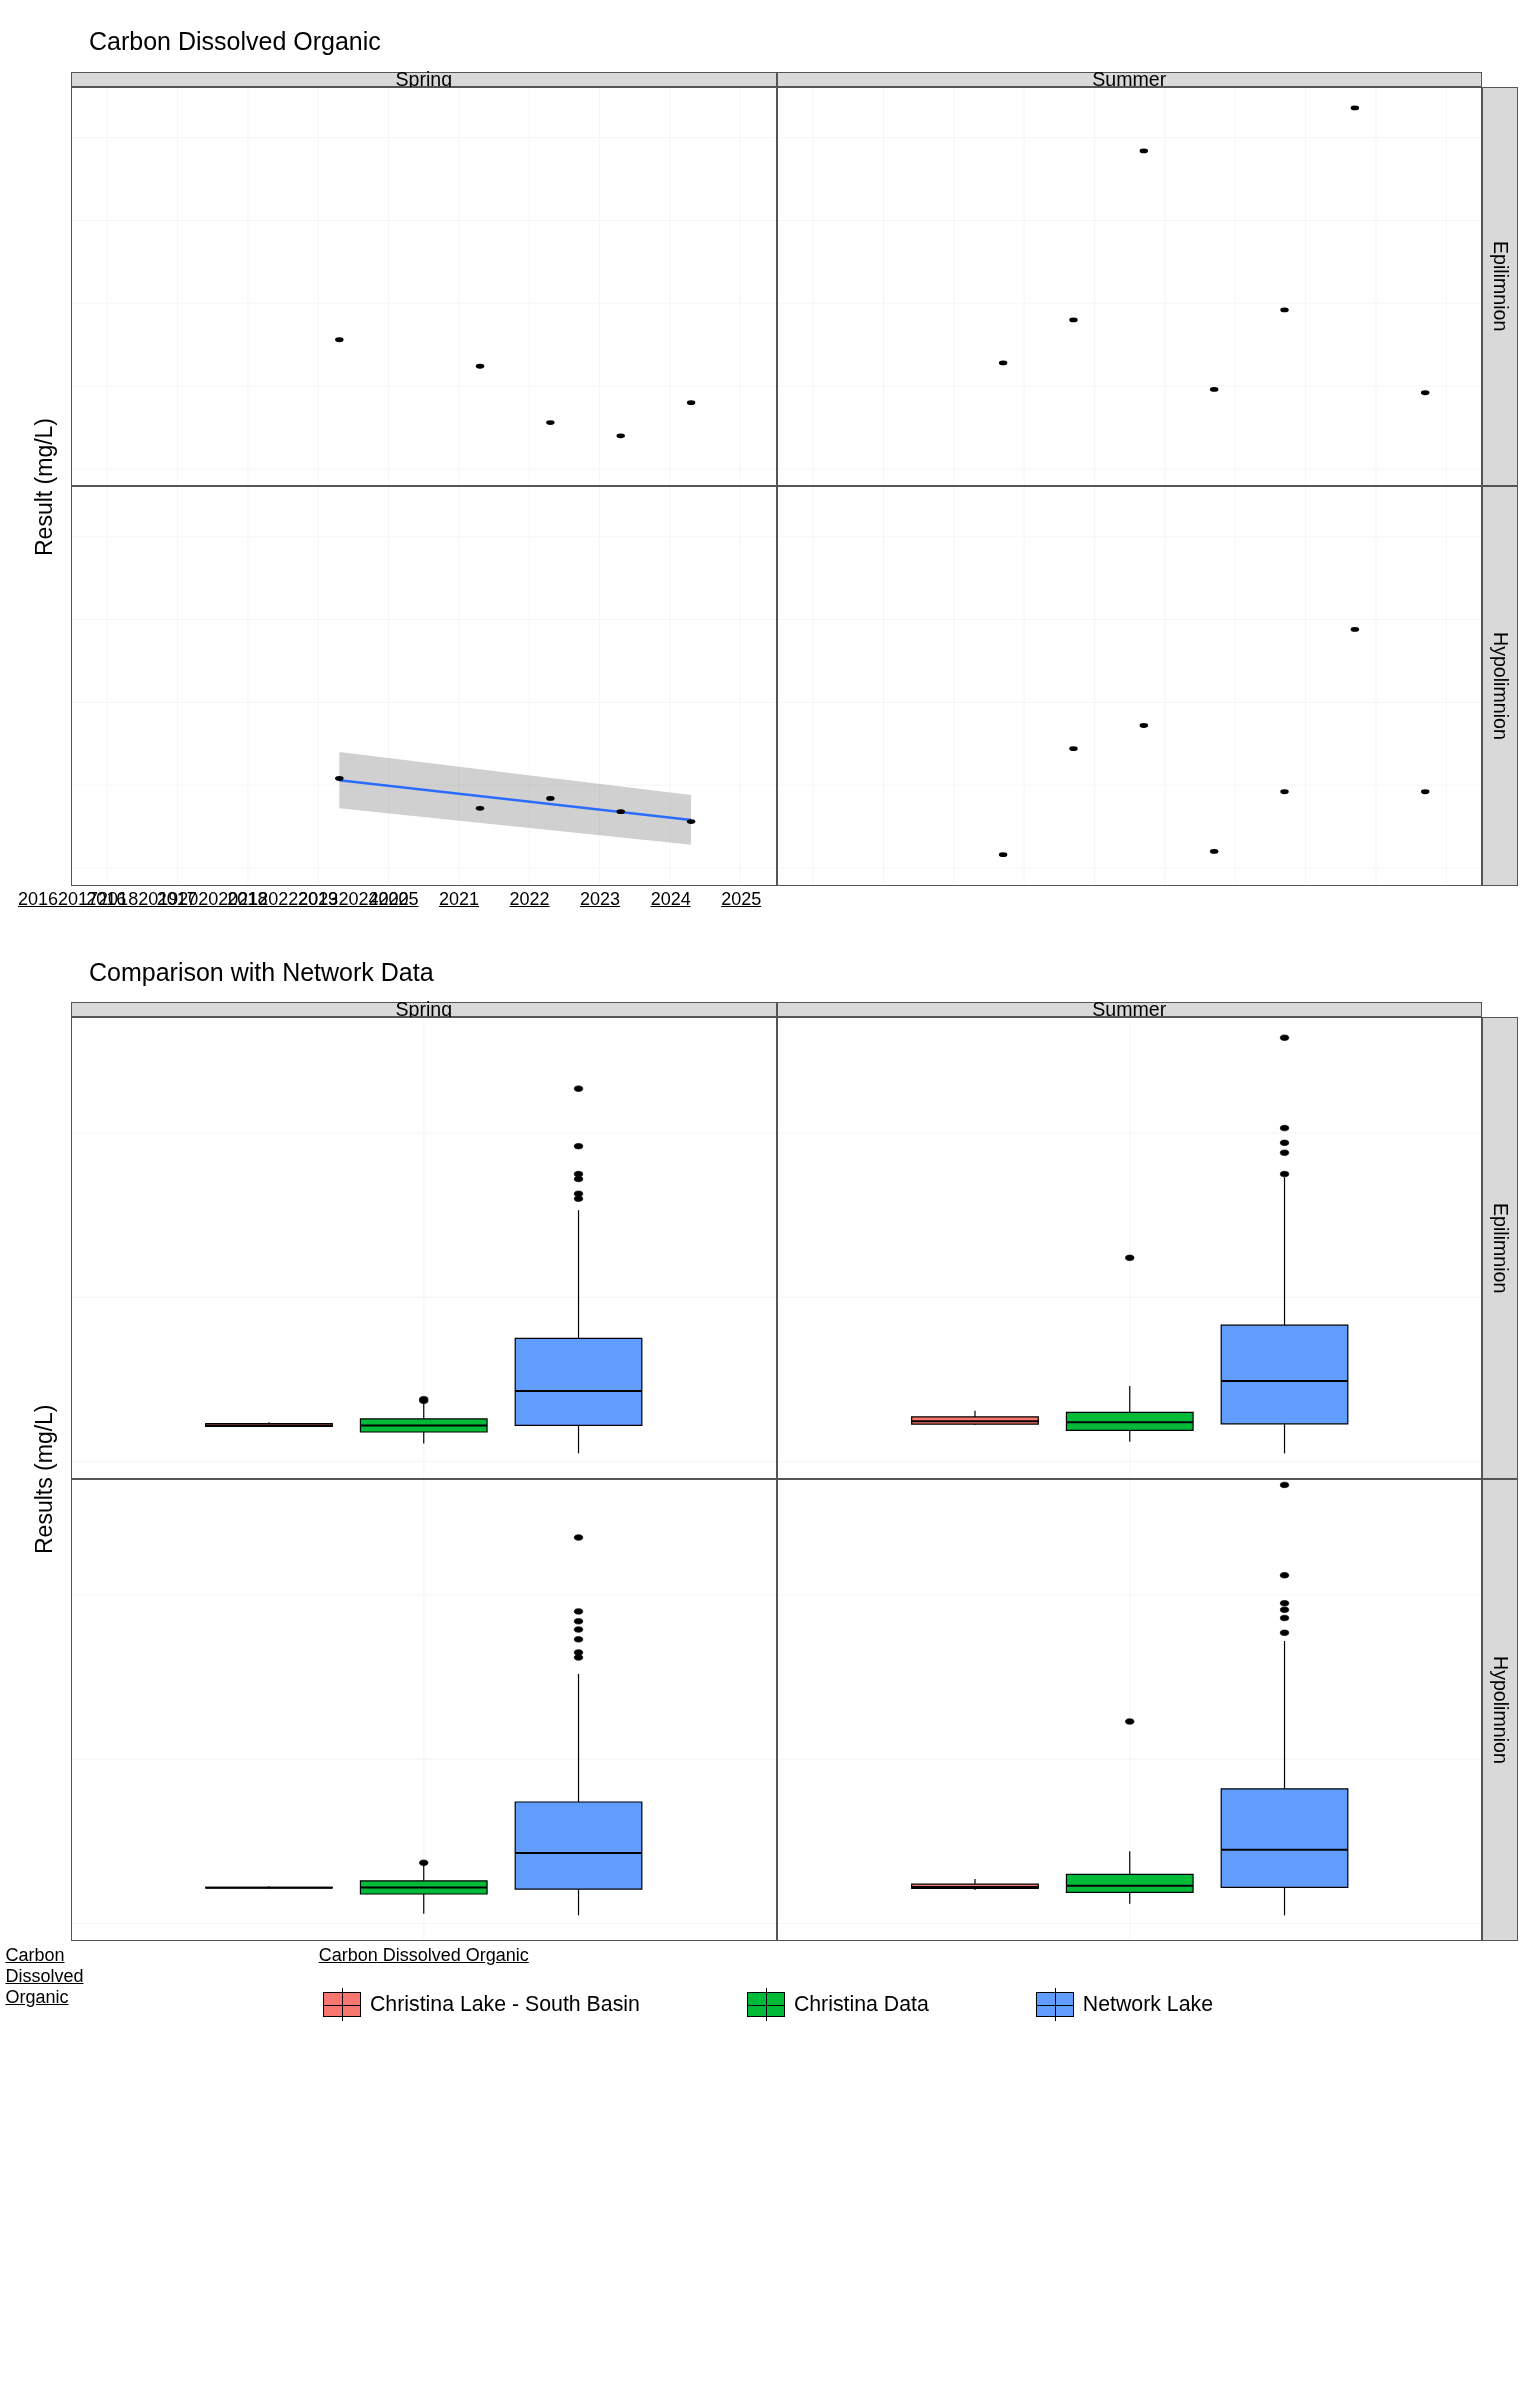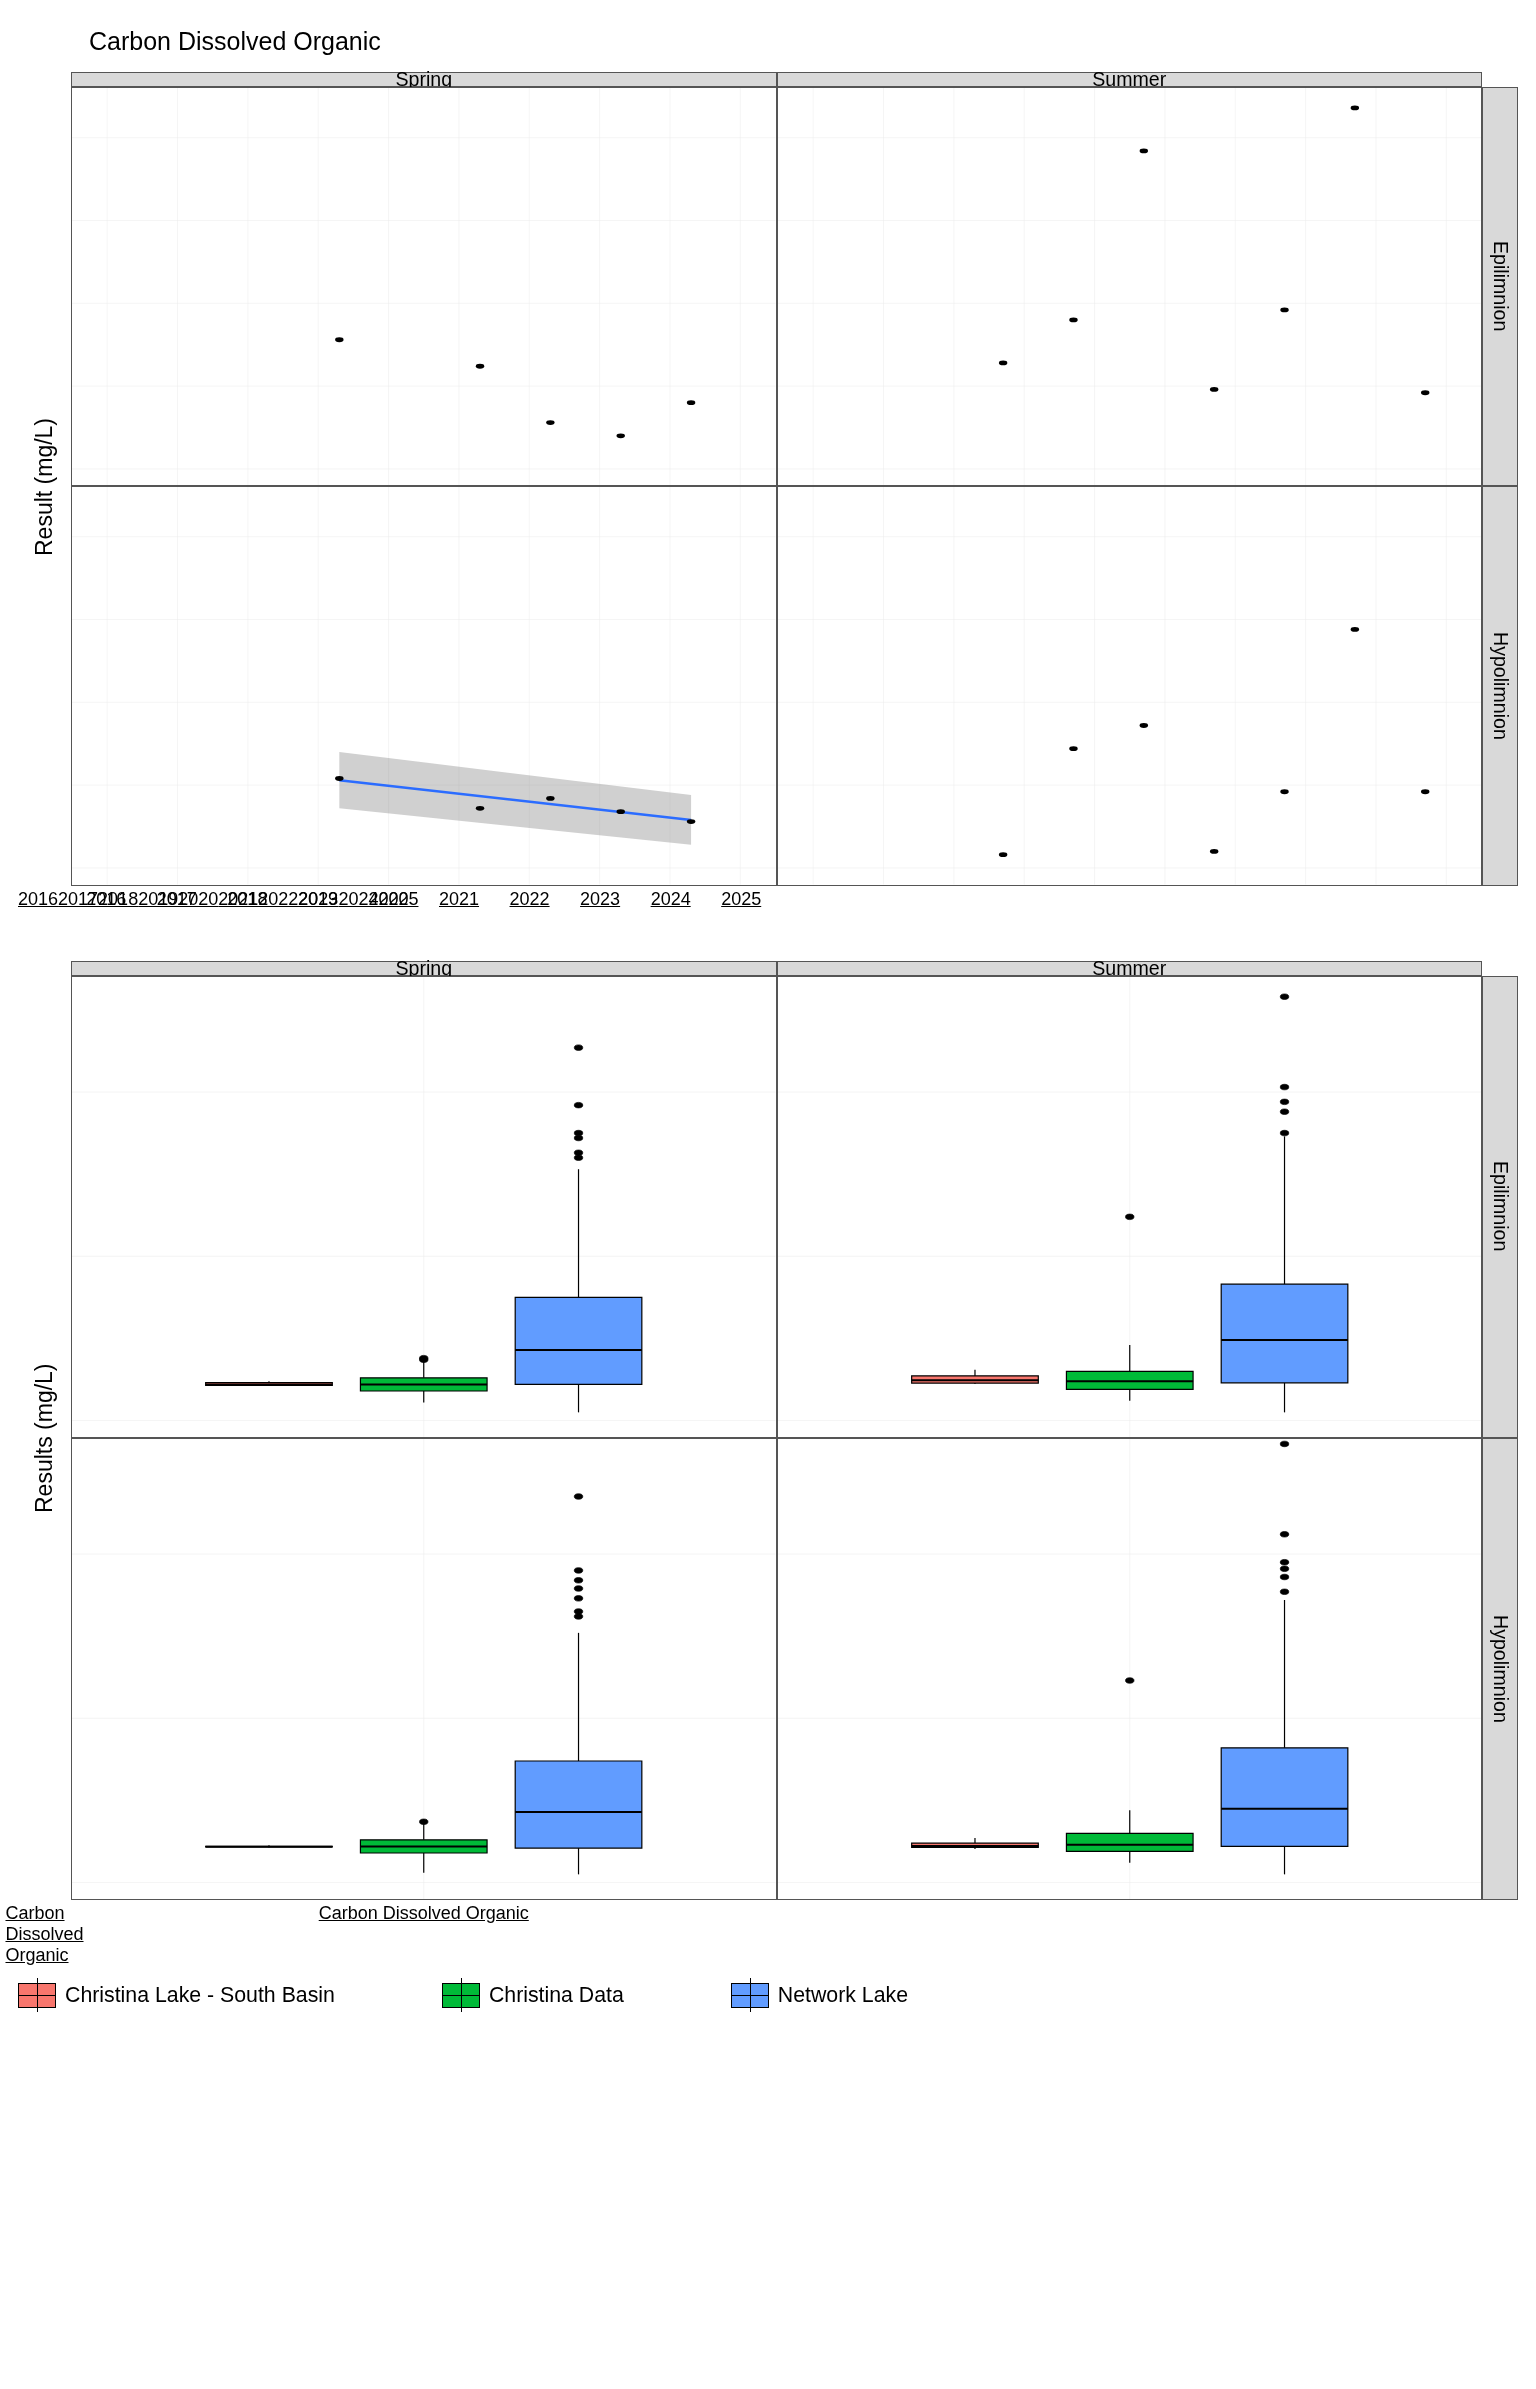--- a/index.html
+++ b/index.html
@@ -97,22 +97,23 @@
   .box {
     stroke: #000;
     stroke-width: 1.2;
   }
   .whisker {
     stroke: #000;
     stroke-width: 1.2;
   }
   .legend {
     display: flex;
+    justify-content: center;
     gap: 107px;
-    margin-top: 56px;
+    margin-top: 24px;
     font-size: 21.3px;
   }
   .legend-item {
     display: flex;
     align-items: center;
     gap: 9px;
   }
   .legend-key {
     width: 36px;
     height: 23px;
@@ -283,20 +284,21 @@
         <span>2024</span>
         <span>2025</span>
       </div>
     <div class="filler"></div>
   </div>
 </div>
 
 <div style="height:36px"></div>
 
 <div class="chart-block">
+  <div class="title">Comparison with Network Data</div>
   <div class="facet-grid box" id="grid2">
     <div class="filler"></div>
     <div class="strip-top">Spring</div>
     <div class="strip-top">Summer</div>
     <div class="filler"></div>
 
     <div class="ylab">Results (mg/L)</div>
 
     <div class="panel">
         <svg class="plot" viewBox="0 0 1000 1000" preserveAspectRatio="none">

